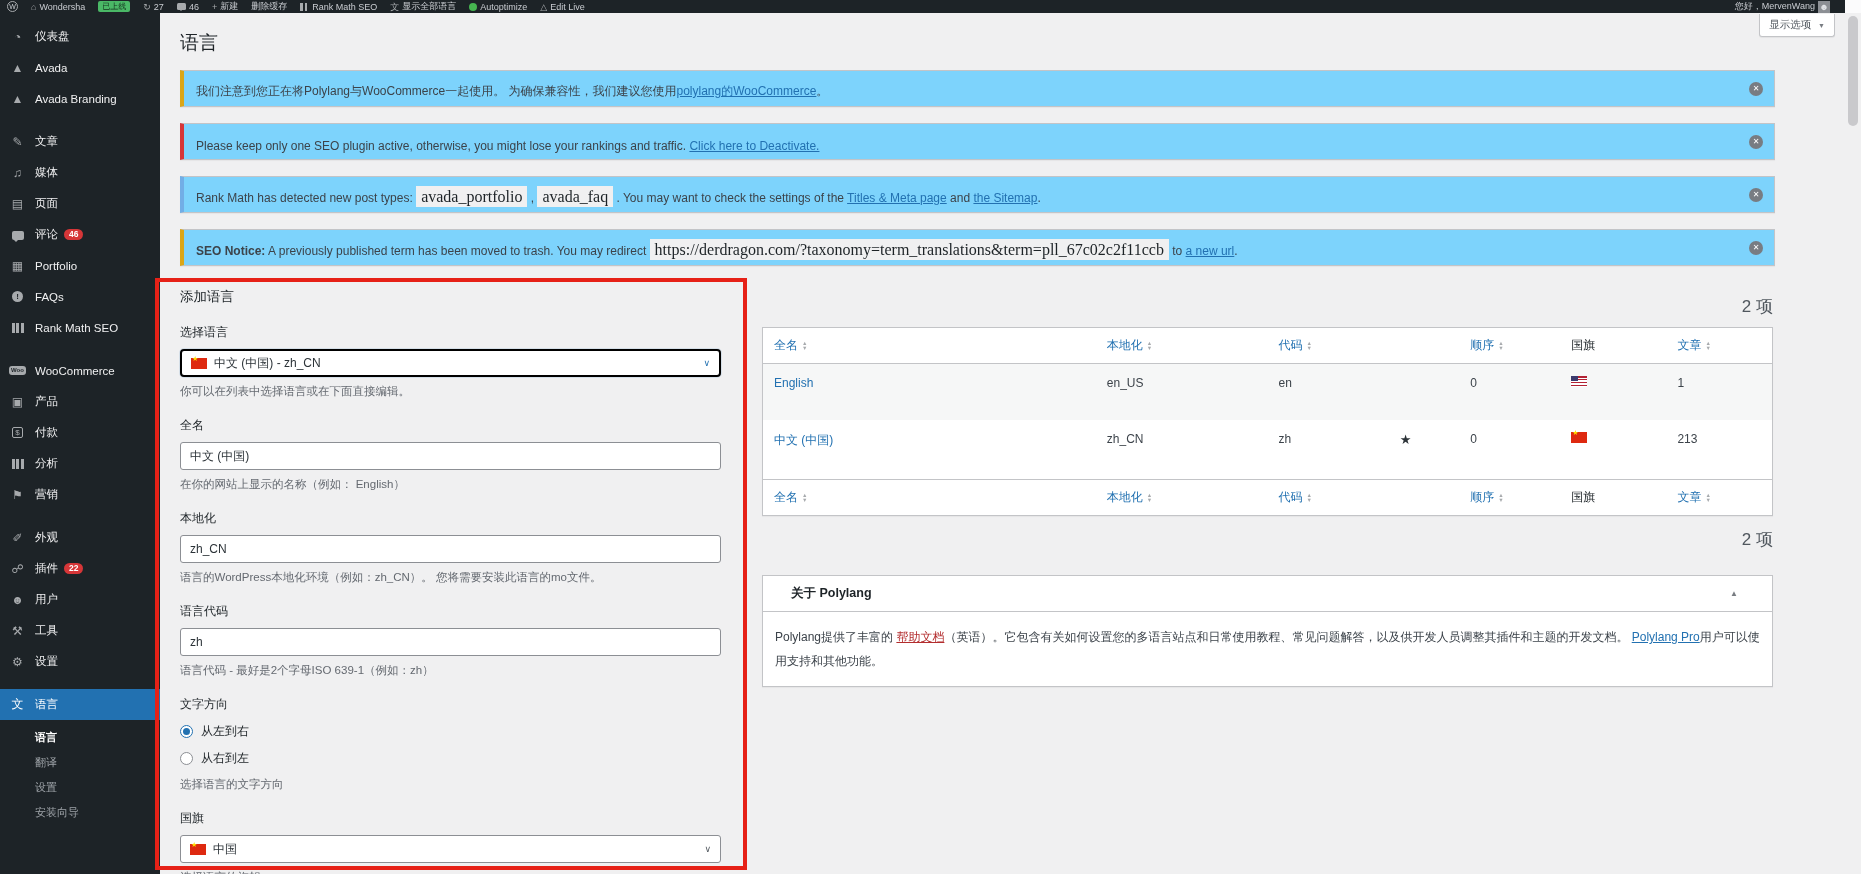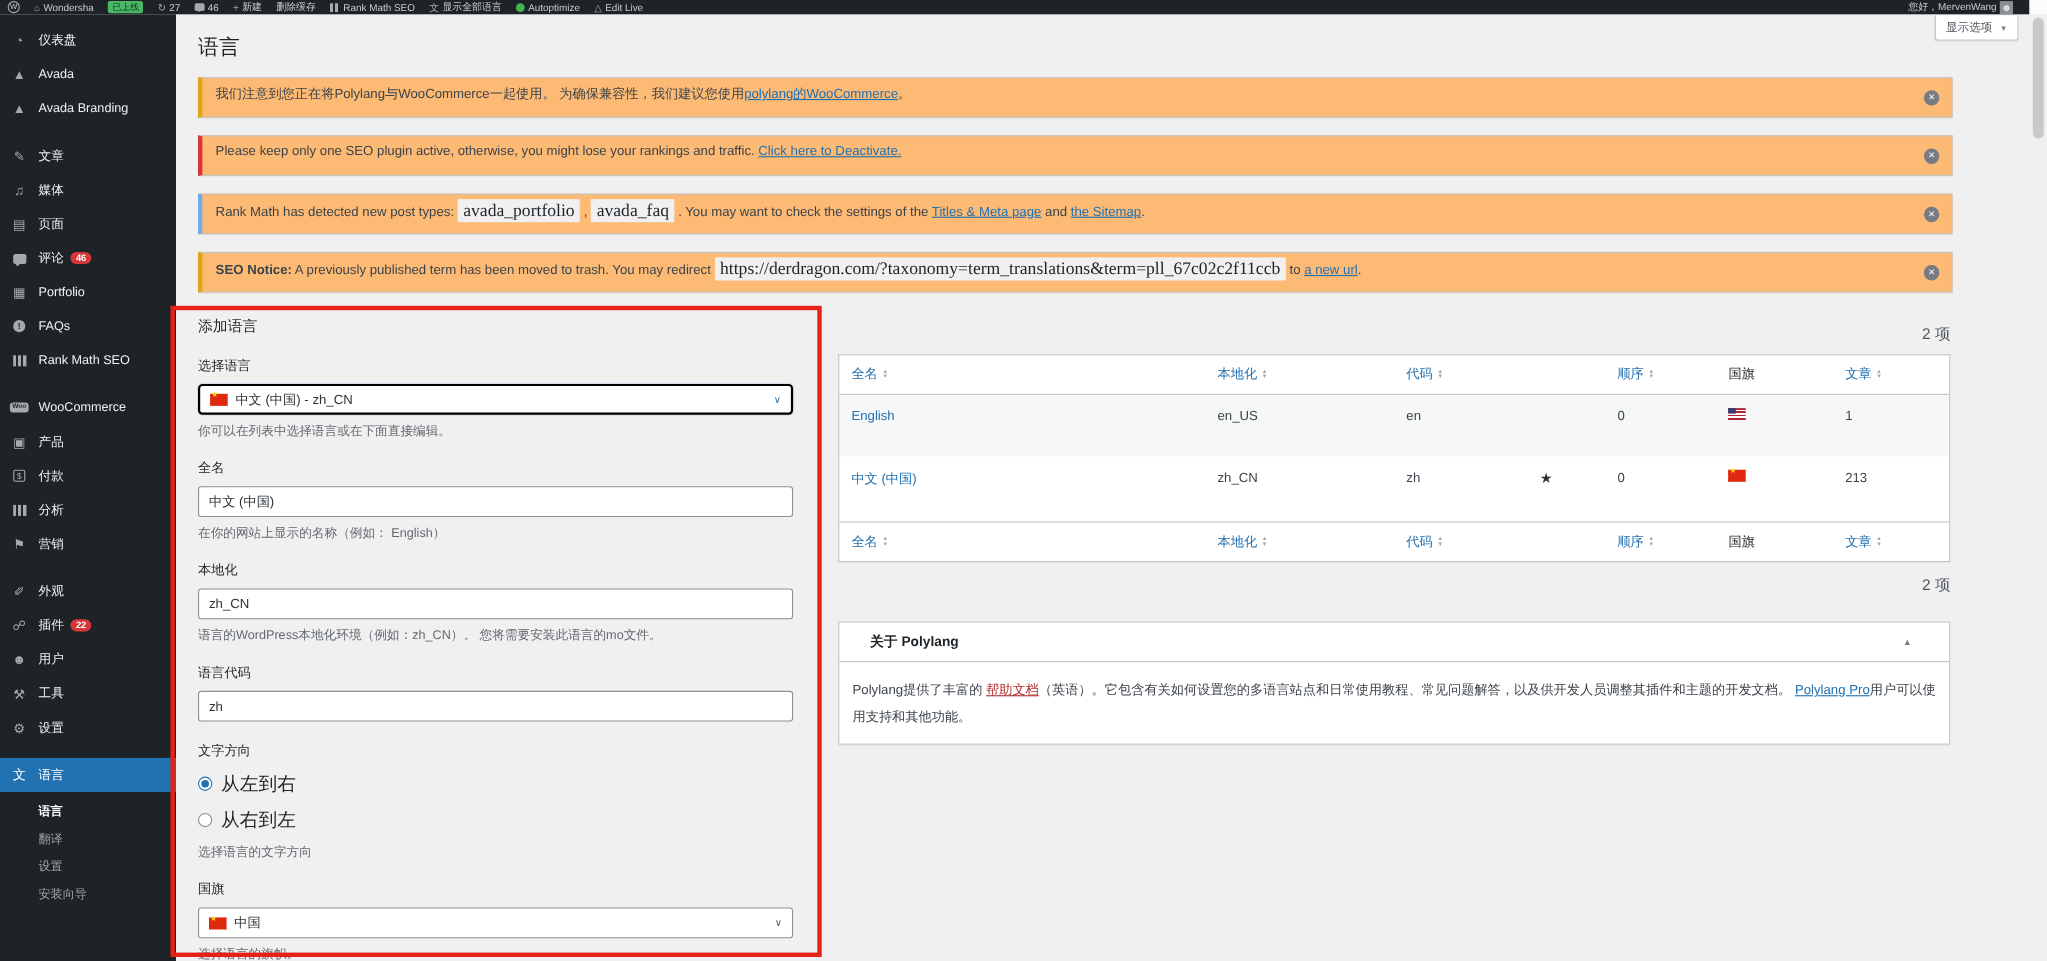--- a/index.html
+++ b/index.html
@@ -40,22 +40,22 @@
   .mi-woo{background:#a7aaad;color:#1d2327;border-radius:3px;font-size:6px;line-height:9px;padding:0 2px;font-weight:bold}
   .mi-box{border:1px solid #a7aaad;border-radius:2px;font-size:8px;line-height:9px;padding:0 2px;color:#a7aaad}
 
   
   .page-title{position:absolute;left:180px;top:30px;font-size:19px;font-weight:400;color:#1d2327}
   .screen-options{position:absolute;top:14px;right:26px;background:#fff;border:1px solid #c3c4c7;border-top:none;
     border-radius:0 0 3px 3px;padding:4px 9px;font-size:10.5px;color:#50575e;cursor:pointer;box-shadow:0 1px 1px rgba(0,0,0,.06);z-index:20}
   .screen-options .caret{font-size:7px;color:#787c82;margin-left:4px}
 
   .notices{position:absolute;left:180px;top:70px;width:1595px}
-  .notice{background:#fdba74;border:1px solid #c3c4c7;border-left-width:4px;box-shadow:0 1px 1px rgba(0,0,0,.04);
-    min-height:37px;display:flex;align-items:flex-start;padding:6px 20px 6px 12px;margin-bottom:16px;position:relative;
+  .notice{background:#7dd3fc;border:1px solid #c3c4c7;border-left-width:4px;box-shadow:0 1px 1px rgba(0,0,0,.04);
+    min-height:37px;display:flex;align-items:flex-end;padding:6px 20px 6px 12px;margin-bottom:16px;position:relative;
     font-size:12px;white-space:nowrap;color:#3c434a}
   .n-yellow{border-left-color:#dba617}
   .n-red{border-left-color:#d63638}
   .n-blue{border-left-color:#72aee6}
   .dismiss{position:absolute;right:11px;top:50%;transform:translateY(-50%);width:14px;height:14px;border-radius:50%;
     background:#787c82;color:#fff;font-size:8px;line-height:14px;text-align:center;cursor:pointer}
   code{font-family:Liberation Serif, serif;background:#f0f0f1;padding:2px 5px;font-size:16px;color:#1d2327}
 
   
   .form-col{position:absolute;left:180px;top:288px;width:541px;font-size:12px;color:#1d2327;z-index:10}
@@ -66,28 +66,28 @@
     display:flex;align-items:center;padding:0 9px;font-size:12px;color:#2c3338}
   .input{display:block;line-height:26px;font-family:"Liberation Sans",sans-serif}
   .select.focused{border:2px solid #000000;border-radius:4px;box-shadow:0 0 0 1px #2271b122}
   .chev{margin-left:auto;font-size:9px;color:#50575e}
   .select.focused .chev{color:#2271b1}
   .flag{width:16px;height:11px;display:inline-block;position:relative;margin-right:7px;flex:none}
   .flag-cn{background:#de2910}
   .flag-cn .fstar{position:absolute;left:1px;top:-3px;color:#ffde00;font-size:7px}
   .flag-us{background:repeating-linear-gradient(180deg,#b22234 0 1.5px,#fff 1.5px 3px)}
   .flag-us::after{content:"";position:absolute;left:0;top:0;width:7px;height:5px;background:#3c3b6e}
-  .radio-row{display:flex;align-items:center;margin:10px 0;font-size:17px;cursor:pointer}
+  .radio-row{display:flex;align-items:center;margin:10px 0;font-size:12px;cursor:pointer}
   .radio{width:13px;height:13px;border:1px solid #8c8f94;border-radius:50%;background:#fff;margin-right:8px;flex:none}
   .radio.checked{border-color:#2271b1;display:flex;align-items:center;justify-content:center}
   .radio.checked .dot{width:7px;height:7px;border-radius:50%;background:#2271b1}
 
   
   .table-col{position:absolute;left:762px;top:295px;width:1011px;font-size:12px}
-  .count{text-align:right;color:#50575e;font-size:14px;margin-bottom:9px}
+  .count{text-align:right;color:#50575e;font-size:17px;margin-bottom:9px}
   table{width:100%;border-collapse:collapse;background:#fff;border:1px solid #c3c4c7;box-shadow:0 1px 1px rgba(0,0,0,.04)}
   th{text-align:left;font-weight:400;font-size:12px;padding:9px 11px;color:#1d2327;white-space:nowrap}
   th a{text-decoration:none;color:#2271b1}
   thead tr{border-bottom:1px solid #c3c4c7}
   tfoot tr{border-top:1px solid #c3c4c7}
   td{padding:12px 11px 30px;font-size:12px;color:#3c434a;vertical-align:top}
   tr.alt{background:#f6f7f7}
   td a{text-decoration:none}
   .sort{display:inline-flex;flex-direction:column;font-size:5.5px;line-height:4.5px;color:#a7aaad;vertical-align:middle;margin-left:4px}
   .sort::before{content:"▲"}
@@ -322,20 +322,21 @@
   <div class="f-label">全名</div>
   <input class="input" value="中文 (中国)" style="">
   <div class="f-help">在你的网站上显示的名称（例如： English）</div>
 
   <div class="f-label">本地化</div>
   <input class="input" value="zh_CN" style="">
   <div class="f-help">语言的WordPress本地化环境（例如：zh_CN）。 您将需要安装此语言的mo文件。</div>
 
   <div class="f-label">语言代码</div>
   <input class="input" value="zh" style="">
+  <div class="f-help">语言代码 - 最好是2个字母ISO 639-1（例如：zh）</div>
 
   <div class="f-label">文字方向</div>
   <div class="radio-row">
     <span class="radio checked">
         <span class="dot"></span>
       </span>
     <span>从左到右</span>
   </div>
   <div class="radio-row">
     <span class="radio"></span>

